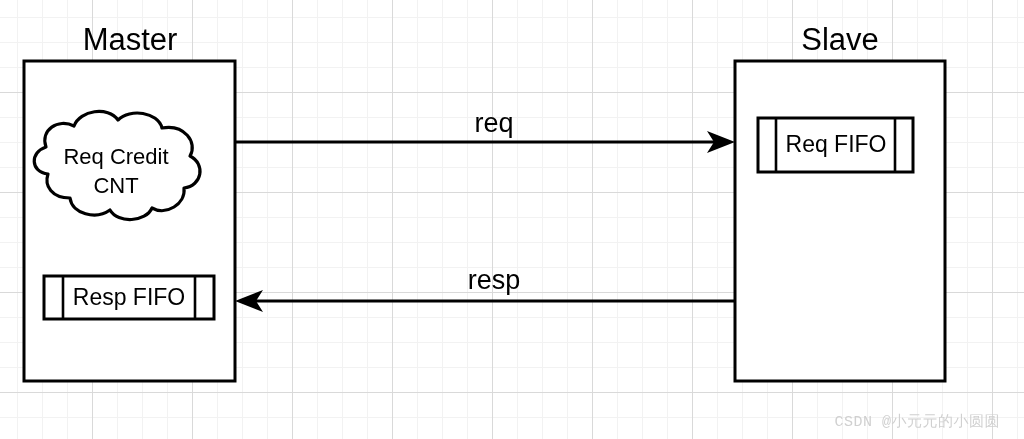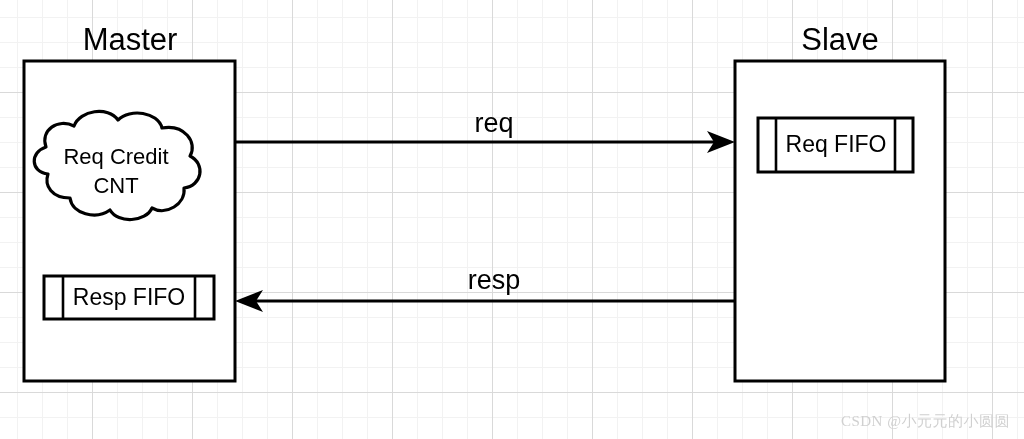--- a/index.html
+++ b/index.html
@@ -73,23 +73,23 @@
     stroke: #000000;
     stroke-width: 3;
     fill: none;
   }
   .arrow-head {
     fill: #000000;
     stroke: none;
   }
   #watermark {
     position: absolute;
-    right: 14px;
+    right: 24px;
     bottom: 8px;
-    font-family: Liberation Serif, serif;
+    font-family: Liberation Mono, monospace;
     font-size: 15px;
     color: #d0d0d0;
     letter-spacing: 0.5px;
     white-space: nowrap;
     user-select: none;
   }
 </style>
 </head>
 <body>
 

